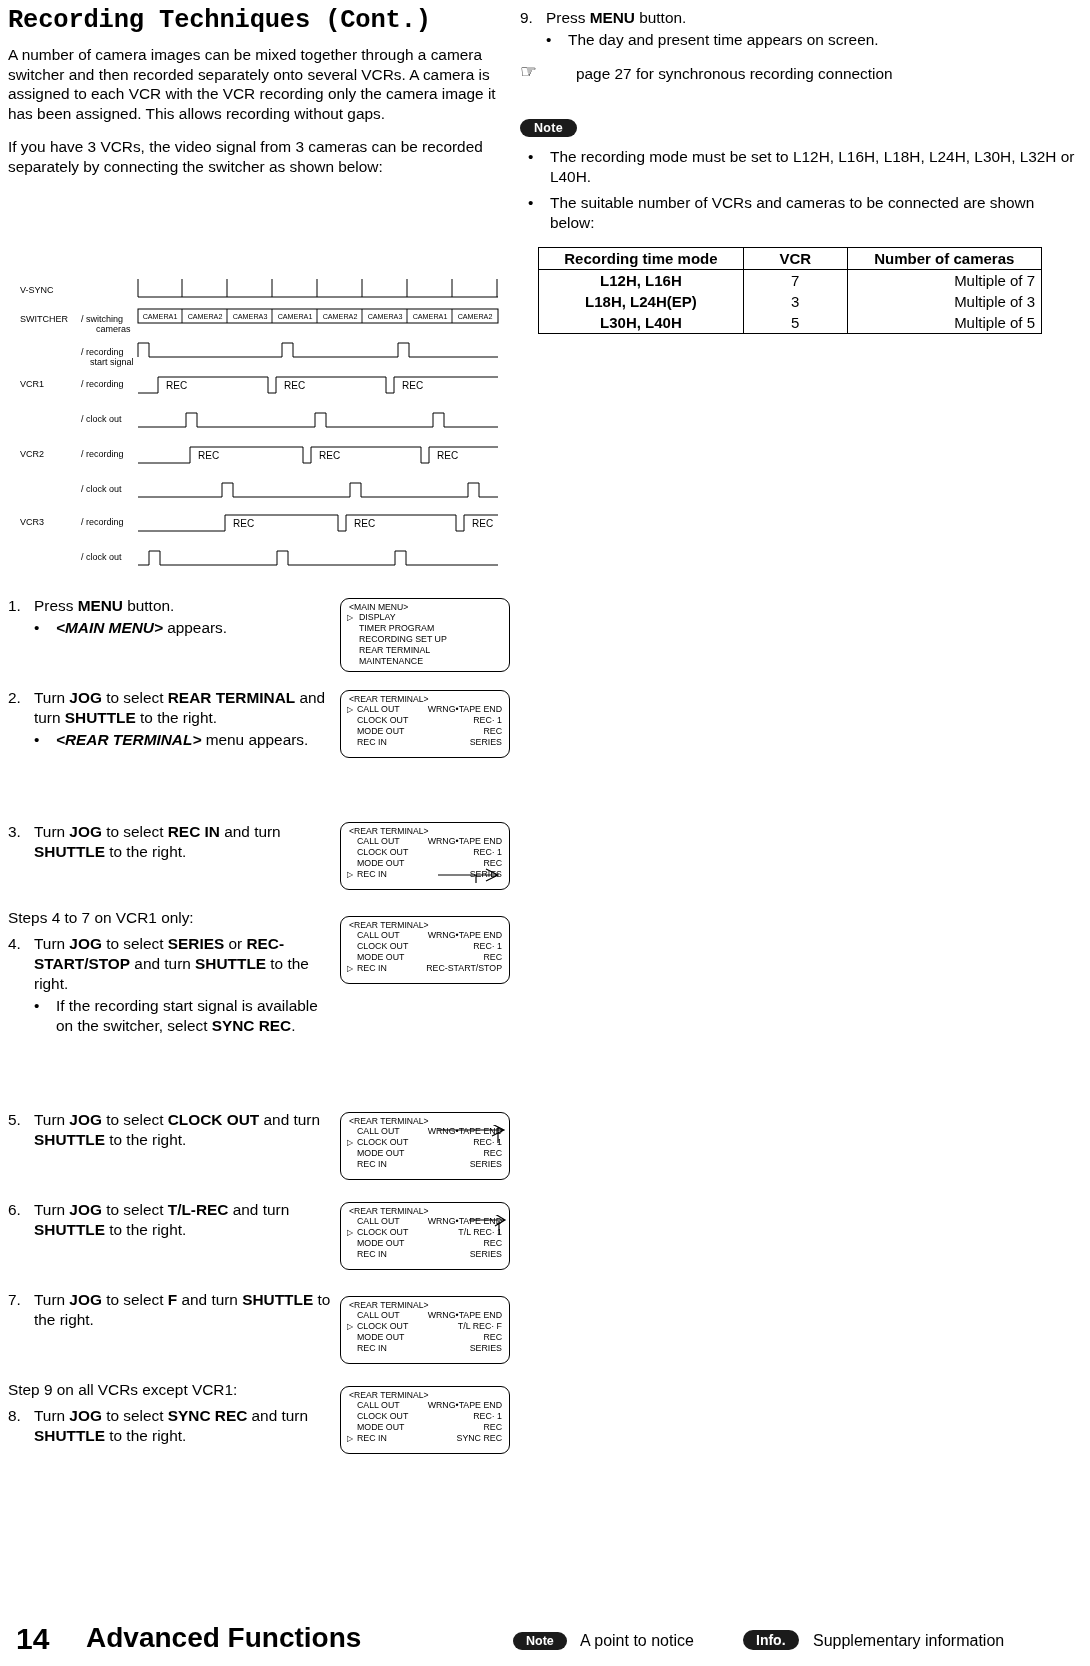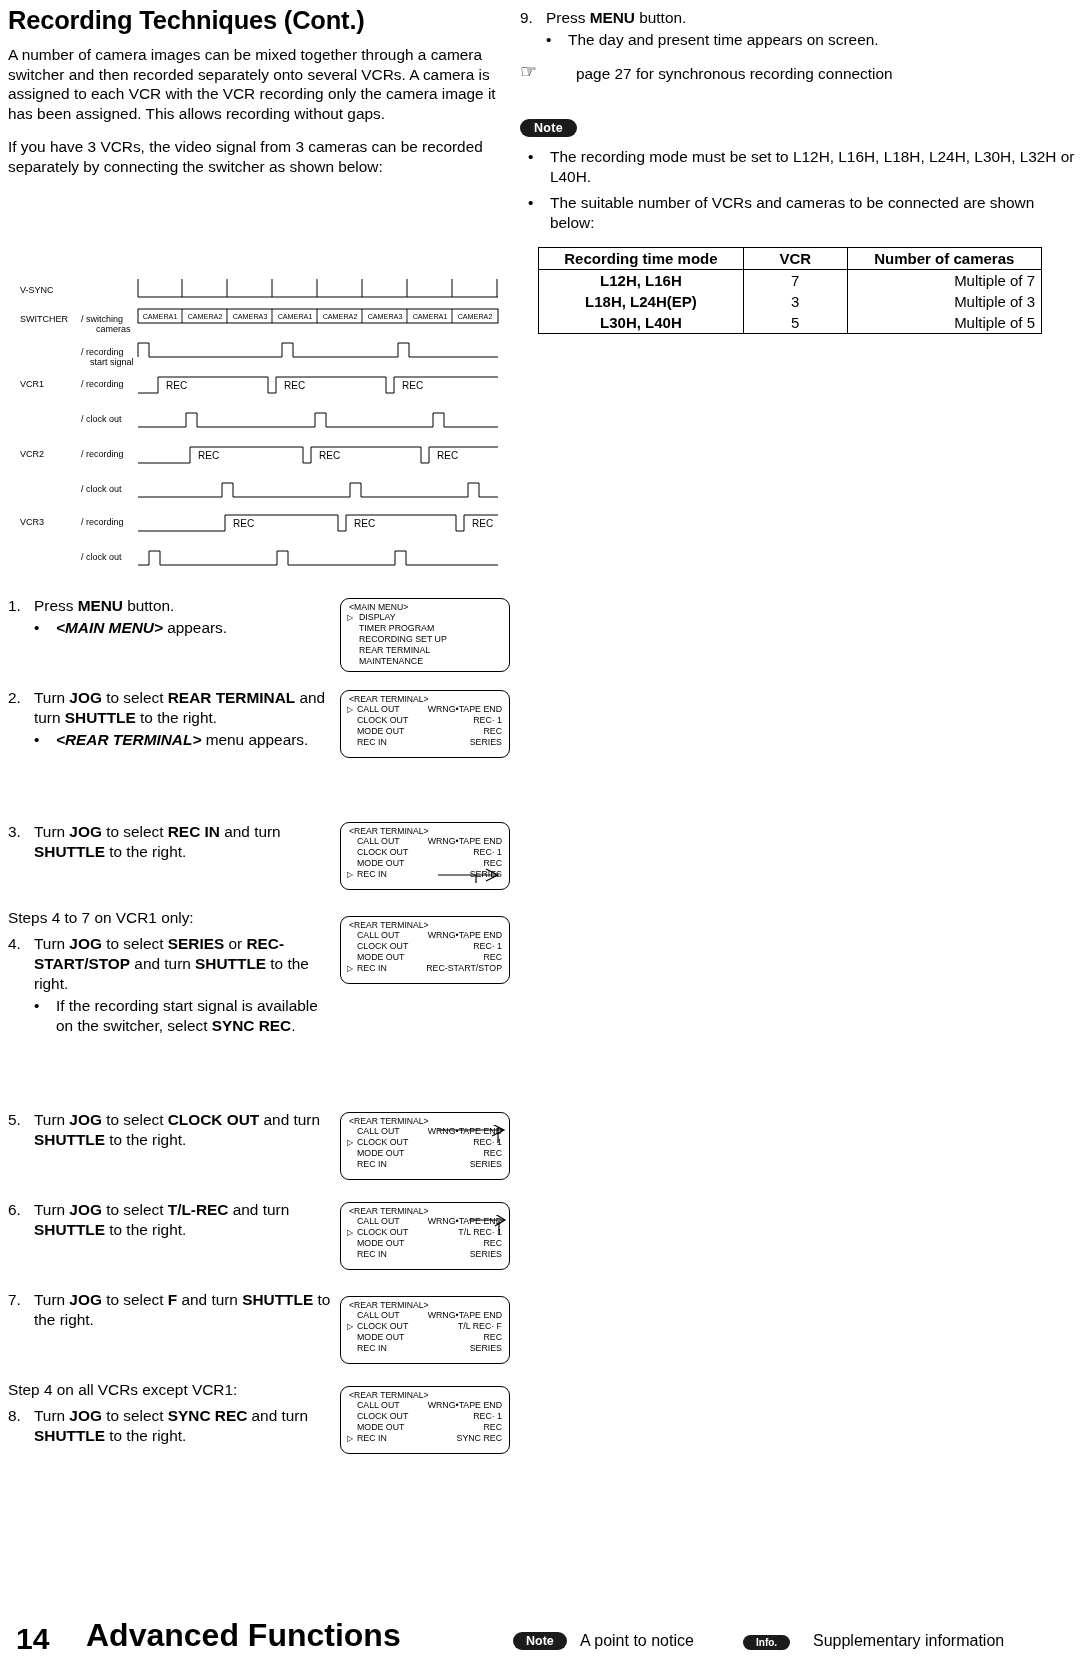--- a/index.html
+++ b/index.html
@@ -10,21 +10,21 @@
     color:#000000;
     position:relative;
     overflow:hidden;
   }
   .page{position:absolute;inset:0;}
   
   .col-left{position:absolute;left:8px;top:6px;width:500px;}
   .col-right{position:absolute;left:520px;top:6px;width:560px;}
 
   h1.title{
-    font-size:25.5px;font-weight:bold;margin:0 0 10px 0;letter-spacing:-0.2px;
+    font-size:25.5px;font-weight:bold;margin:0 0 10px 0;letter-spacing:-0.2px;font-family:Liberation Mono, monospace;
   }
   h2.sub{
     font-size:17.5px;font-weight:bold;margin:0 0 10px 0;
     text-decoration:underline;
   }
   p.body{
     font-size:15.4px;line-height:19.5px;margin:0 0 14px 0;
   }
   
   .step{position:relative;font-size:15.4px;line-height:20px;margin:0;}
@@ -79,31 +79,31 @@
   table.vcrtable th, table.vcrtable td{
     border:1px solid #000;padding:2px 6px;text-align:center;
   }
   table.vcrtable th{font-weight:bold;font-size:15px;}
   table.vcrtable td.mode{font-weight:bold;}
   table.vcrtable td.cams{text-align:right;font-weight:normal;}
 
   
   .footer{position:absolute;left:8px;right:0;bottom:0;height:58px;}
   .pagenum{position:absolute;left:8px;bottom:10px;font-size:30px;font-weight:bold;}
-  .footsec{position:absolute;left:78px;bottom:12px;font-size:32px;font-weight:bold;}
+  .footsec{position:absolute;left:78px;bottom:12px;font-size:28px;font-weight:bold;}
   .foot-note-badge{
     position:absolute;left:505px;bottom:16px;
     background:#1b1b1b;color:#fff;border-radius:10px;
     font-size:12.5px;font-weight:bold;padding:2px 13px;
   }
   .foot-note-text{position:absolute;left:572px;bottom:16px;font-size:16px;}
   .foot-info-badge{
     position:absolute;left:735px;bottom:16px;
     background:#1b1b1b;color:#fff;border-radius:10px;
-    font-size:10px;font-weight:bold;padding:2px 13px;
+    font-size:14px;font-weight:bold;padding:2px 13px;
   }
   .foot-info-text{position:absolute;left:805px;bottom:16px;font-size:16px;}
 </style>
 </head>
 <body>
 
 <div class="page">
 
   <div class="col-left">
     <h1 class="title">Recording Techniques (Cont.)</h1>
@@ -266,21 +266,21 @@
   </div>
 
   <div style="position:absolute;left:8px;top:1290px;width:325px;">
     <div class="step">
         <span class="num">7.</span>
         <span class="txt">Turn <b>JOG</b> to select <b>F</b> and turn <b>SHUTTLE</b> to the right.</span>
       </div>
   </div>
 
   <div style="position:absolute;left:8px;top:1380px;width:325px;">
-    <p class="body" style="margin:0 0 6px 0;">Step 4 on all VCRs except VCR1:</p>
+    <p class="body" style="margin:0 0 6px 0;">Step 9 on all VCRs except VCR1:</p>
     <div class="step">
         <span class="num">8.</span>
         <span class="txt">Turn <b>JOG</b> to select <b>SYNC REC</b> and turn <b>SHUTTLE</b> to the right.</span>
       </div>
   </div>
 
   <div class="menubox mainmenu" style="left:340px;top:598px;width:168px;height:72px;">
     <div class="mtitle">&lt;MAIN MENU&gt;</div>
     <div class="menurow">
         <span class="cursor">▷</span>

